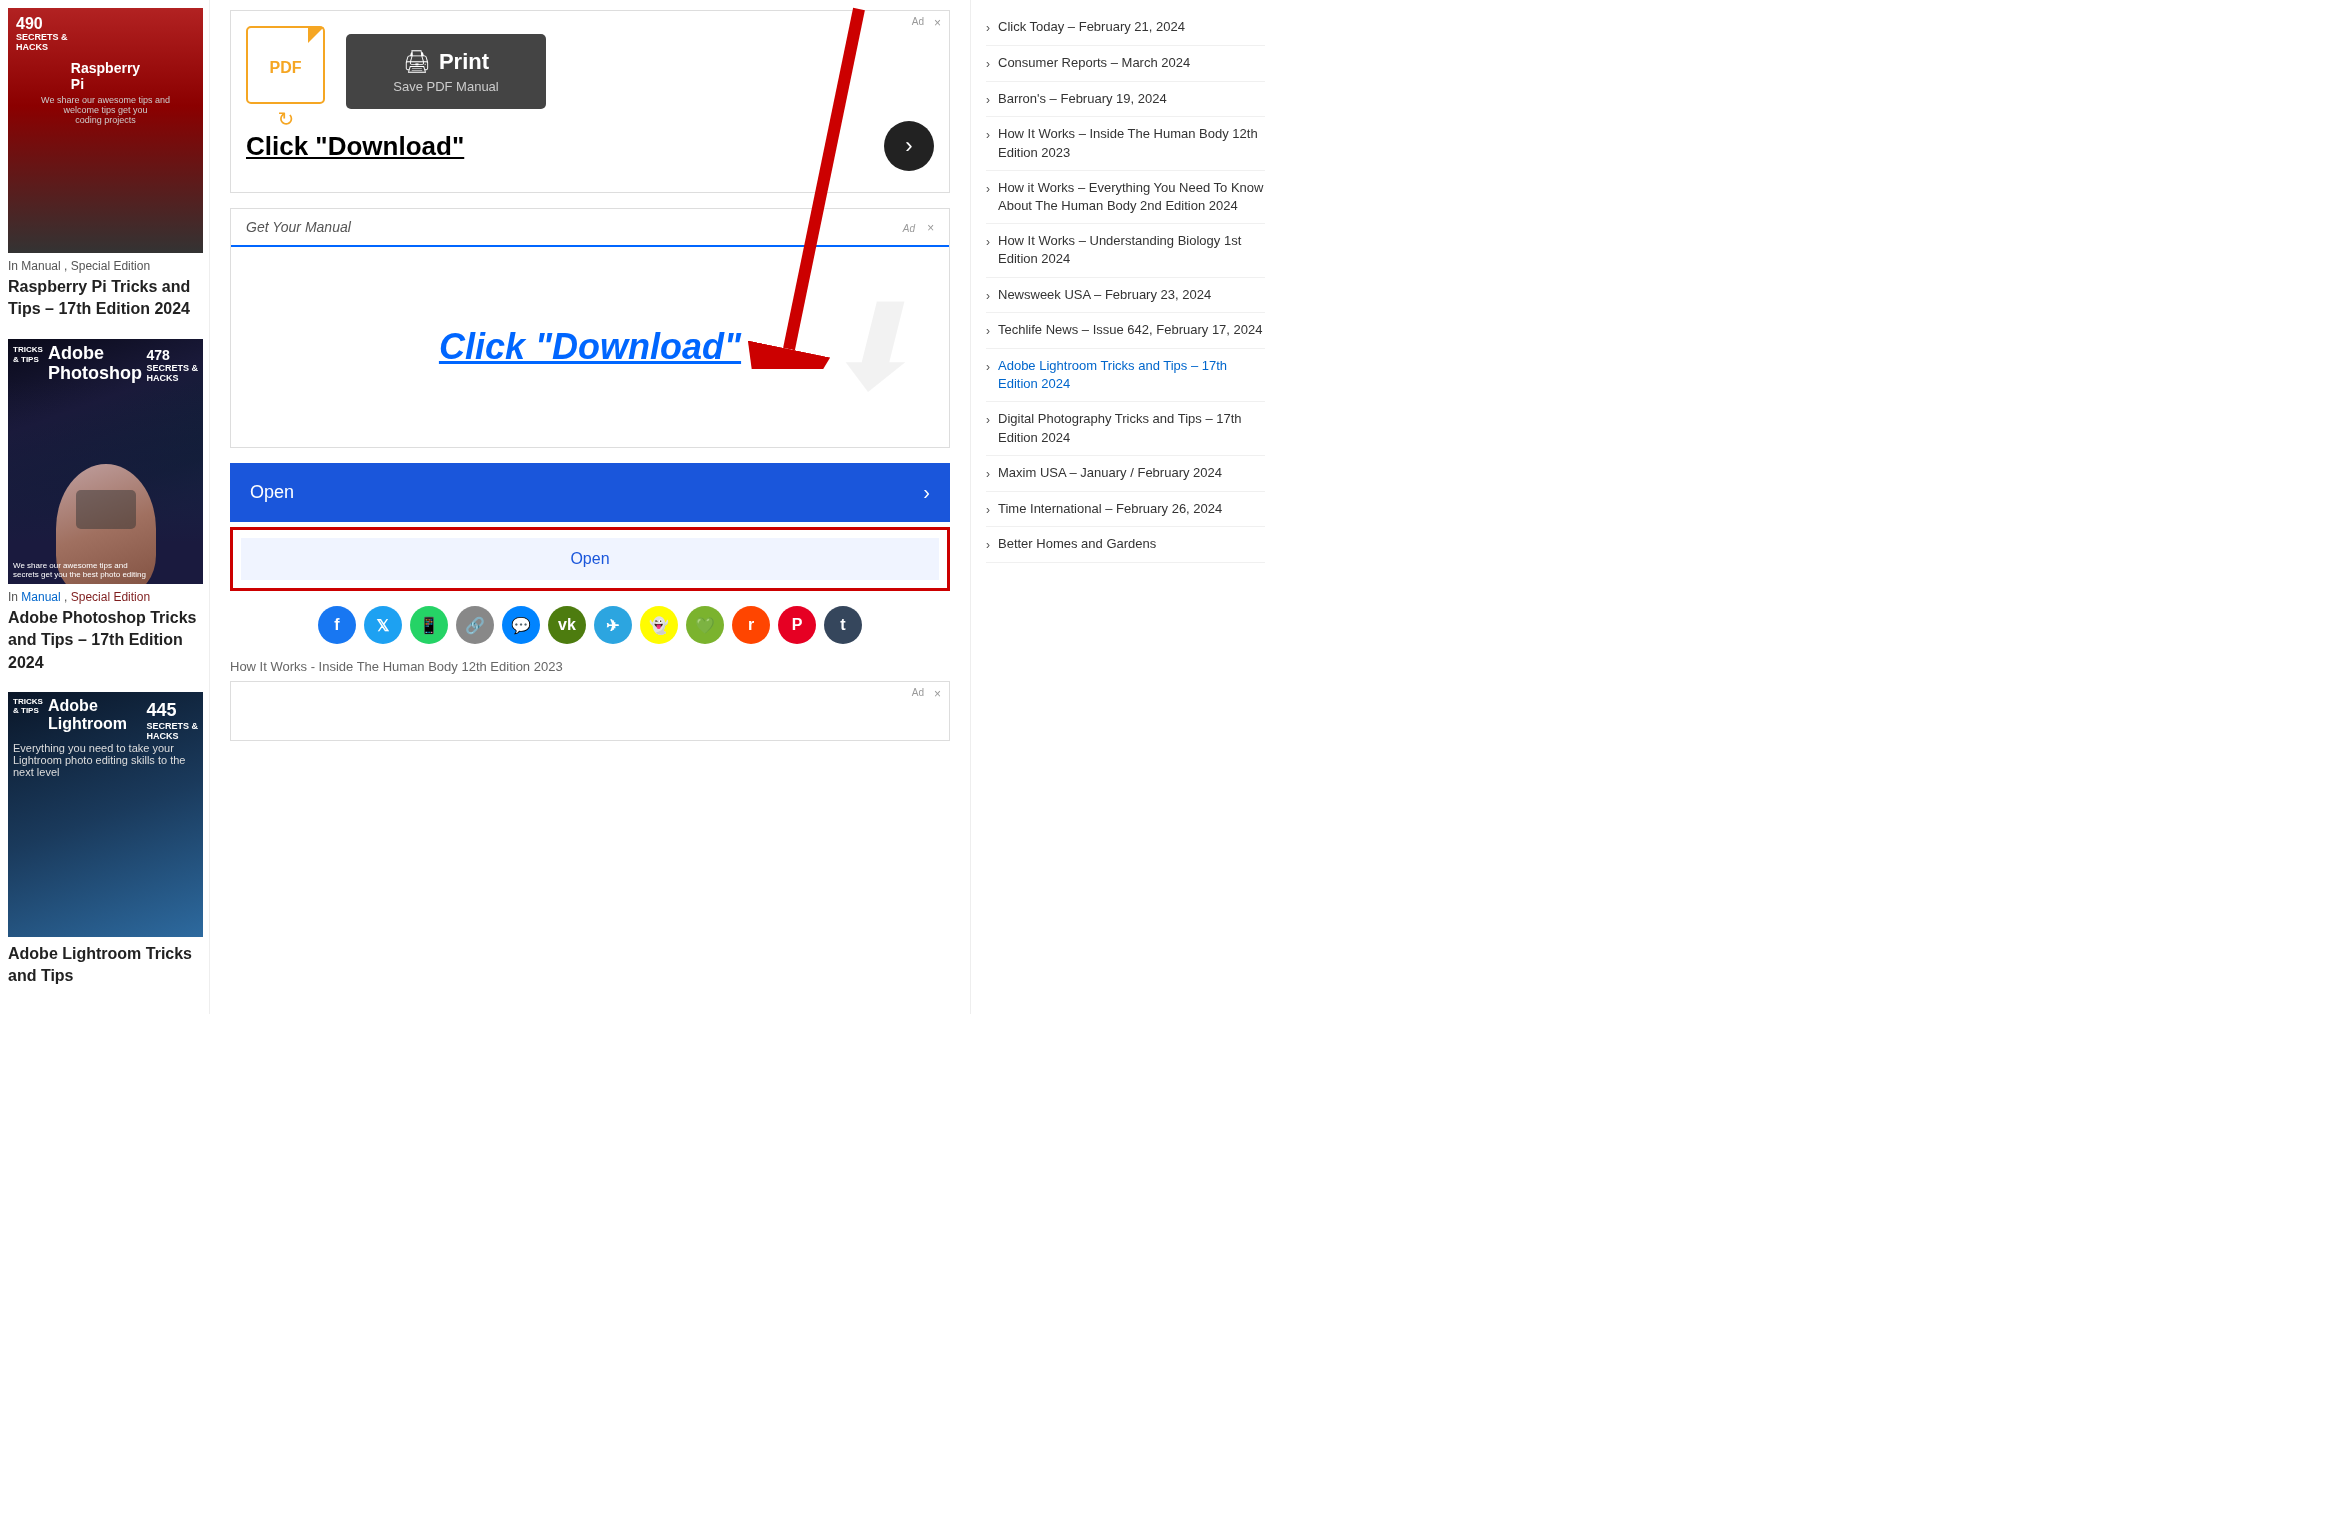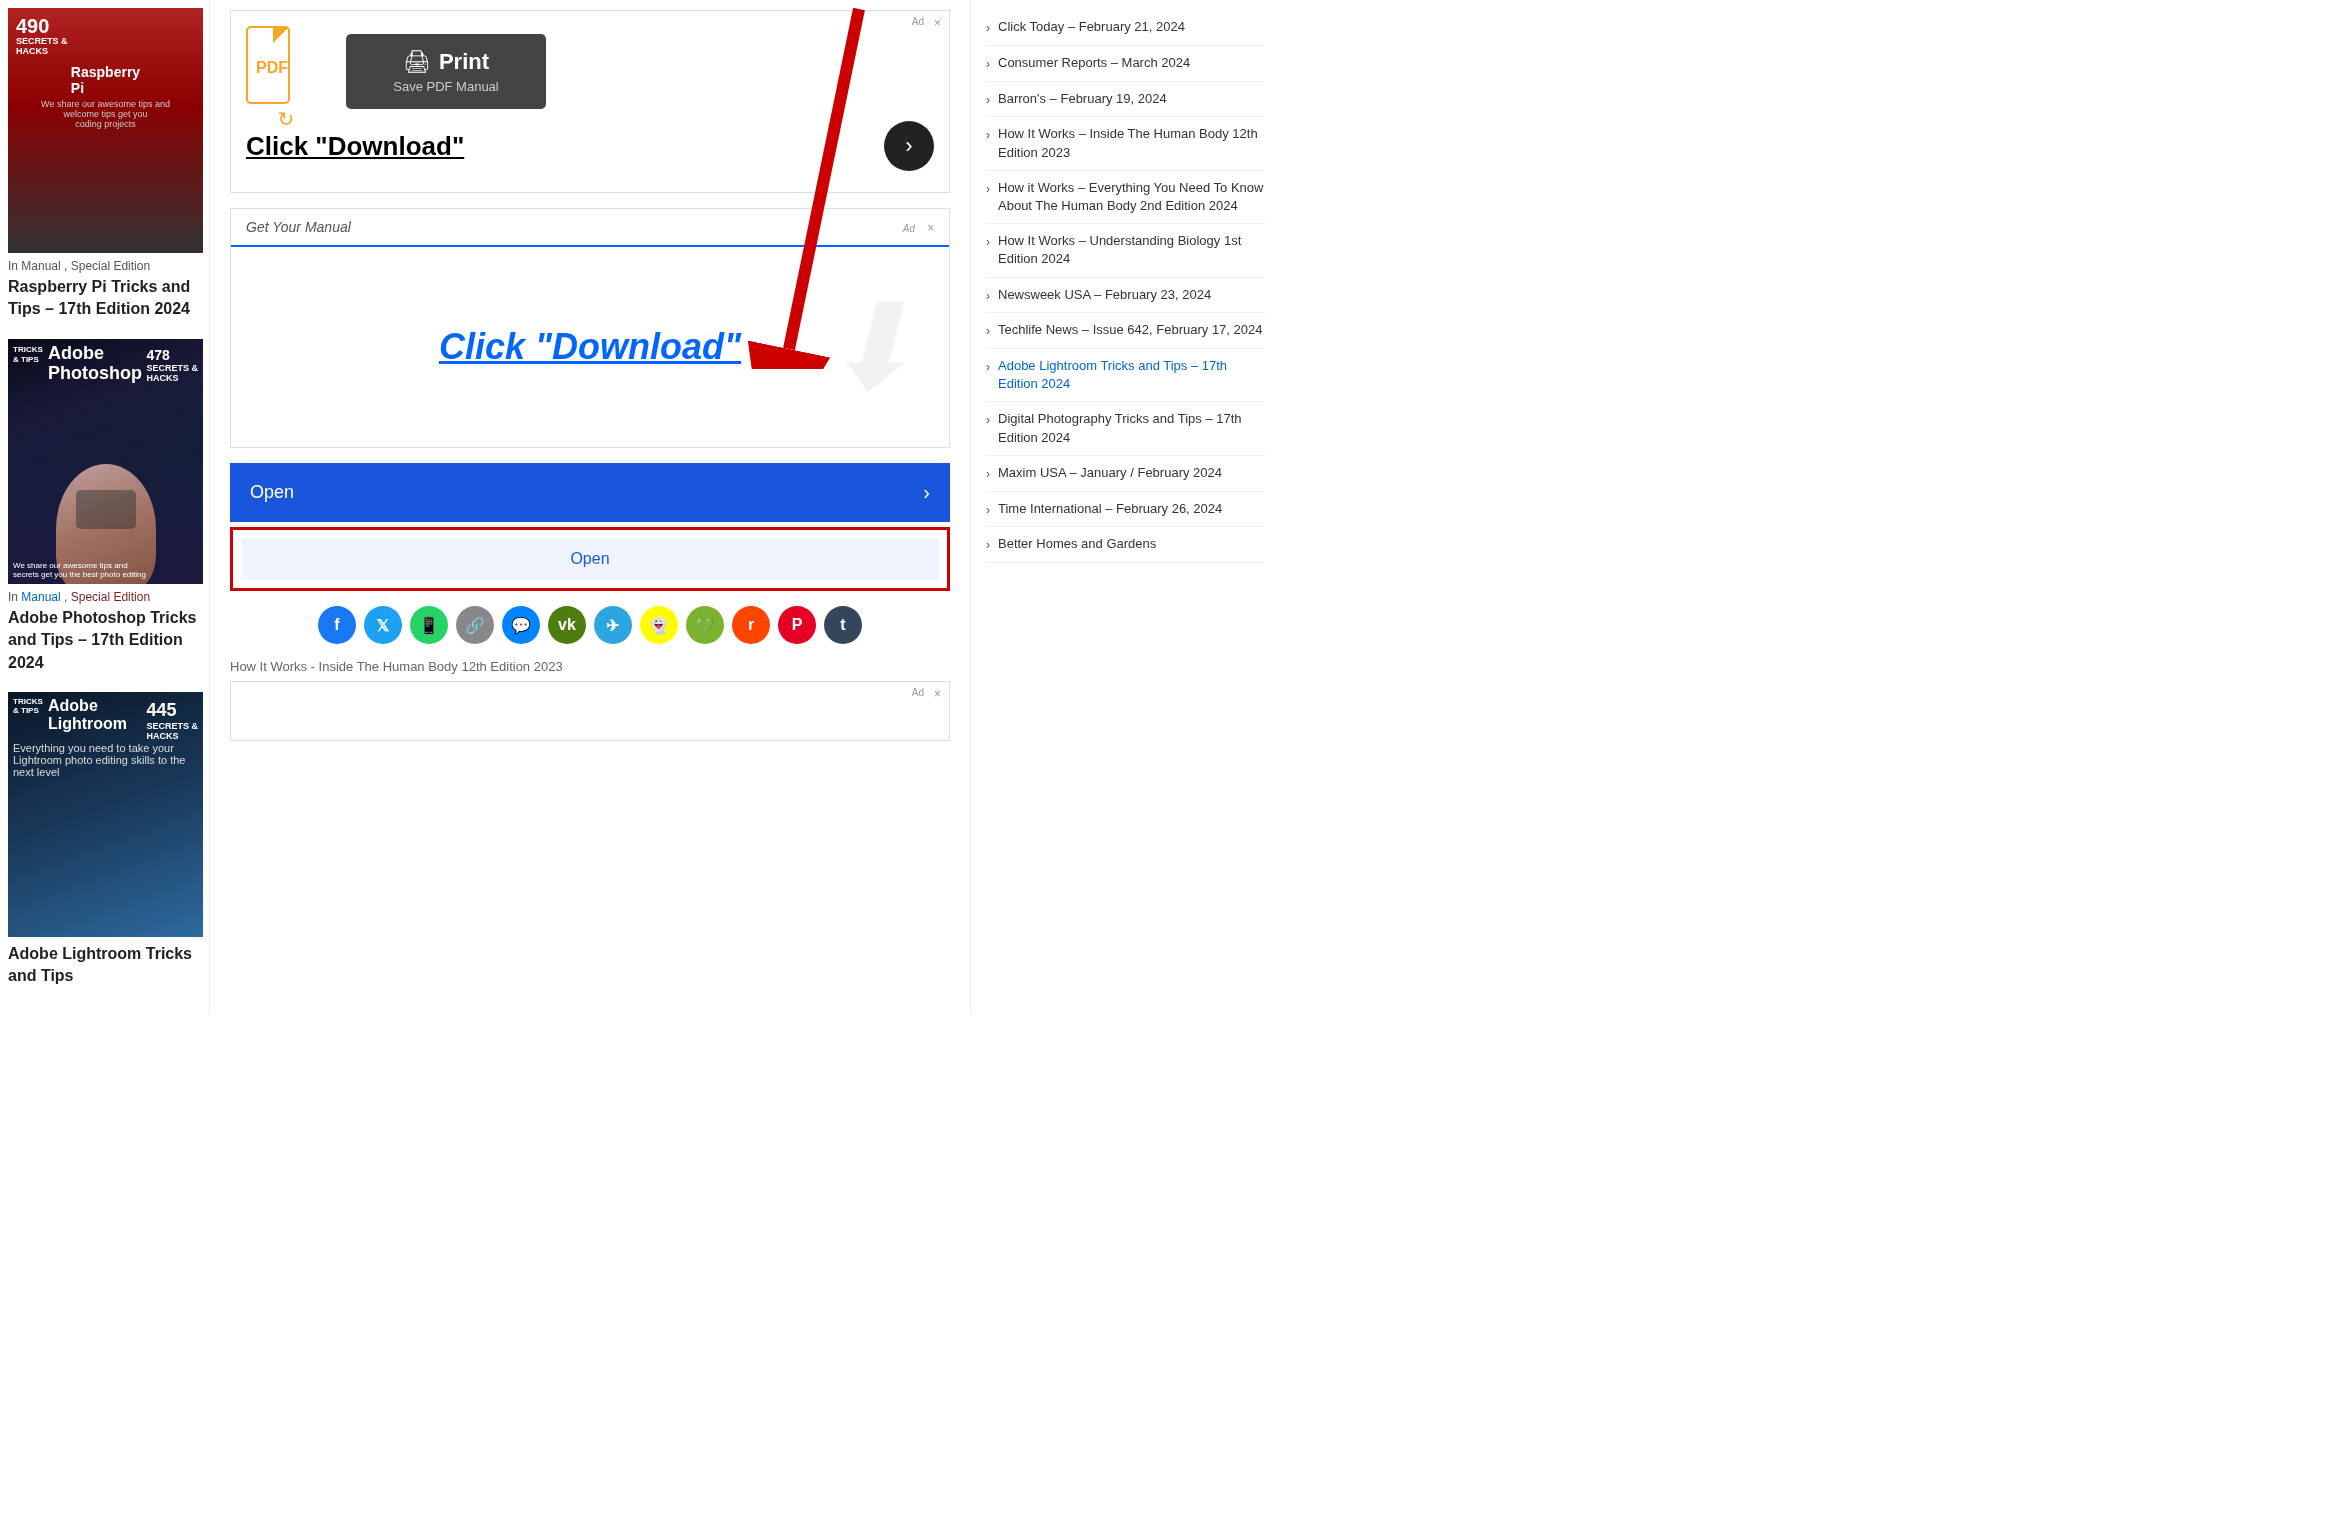--- a/index.html
+++ b/index.html
@@ -92,21 +92,21 @@
 <body>
 
 <div class="layout">
 
   <div class="left-sidebar">
 
     <div class="sidebar-item">
       <div class="mag-cover mag-cover-raspberry">
         <div class="raspberry-img">
           <div style="color:white; font-size:9px; font-weight:bold; text-align:left; width:100%; padding:3px;">
-            <div style="font-size:20px; font-weight:900; line-height:1;">490</div>
+            <div style="font-size:16px; font-weight:900; line-height:1;">490</div>
             <div>SECRETS &amp;<br>HACKS</div>
           </div>
           <div style="color:white; font-size:14px; font-weight:900; margin-top:5px;">Raspberry<br>Pi</div>
           <div style="color:#ccc; font-size:9px; margin-top:3px; text-align:center;">We share our awesome tips and<br>welcome tips get you<br>coding projects</div>
         </div>
       </div>
       <div class="in-label">
         <span>In Manual , Special Edition</span>
       </div>
       <div class="mag-title">Raspberry Pi Tricks and Tips – 17th Edition 2024</div>
@@ -155,21 +155,21 @@
 
   <div class="main-content">
 
     <div class="ad-box">
       <span class="ad-label">Ad</span>
       <span class="ad-close">×</span>
 
       <div class="ad-top-content">
 
         <div class="pdf-icon">
-          <div style="width:44px; height:78px; background:white; border:2.5px solid #f5a623; border-radius:5px; position:relative; display:flex; align-items:center; justify-content:flex-end;">
+          <div style="width:79px; height:78px; background:white; border:2.5px solid #f5a623; border-radius:5px; position:relative; display:flex; align-items:center; justify-content:center;">
             <div style="position:absolute; top:-1px; right:-1px; width:0; height:0; border-left:16px solid #f5a623; border-bottom:16px solid transparent; border-top: 0;"></div>
             <span style="color:#f5a623; font-weight:900; font-size:16px; margin-top:5px;">PDF</span>
           </div>
           <div style="color:#f5a623; font-size:20px; text-align:center; margin-top:3px;">↻</div>
         </div>
 
         <div class="print-btn">
           <div style="display:flex; align-items:center; justify-content:center;">
             <span style="font-size:22px; margin-right:8px;">🖨</span>
             <span class="print-btn-title">Print</span>

